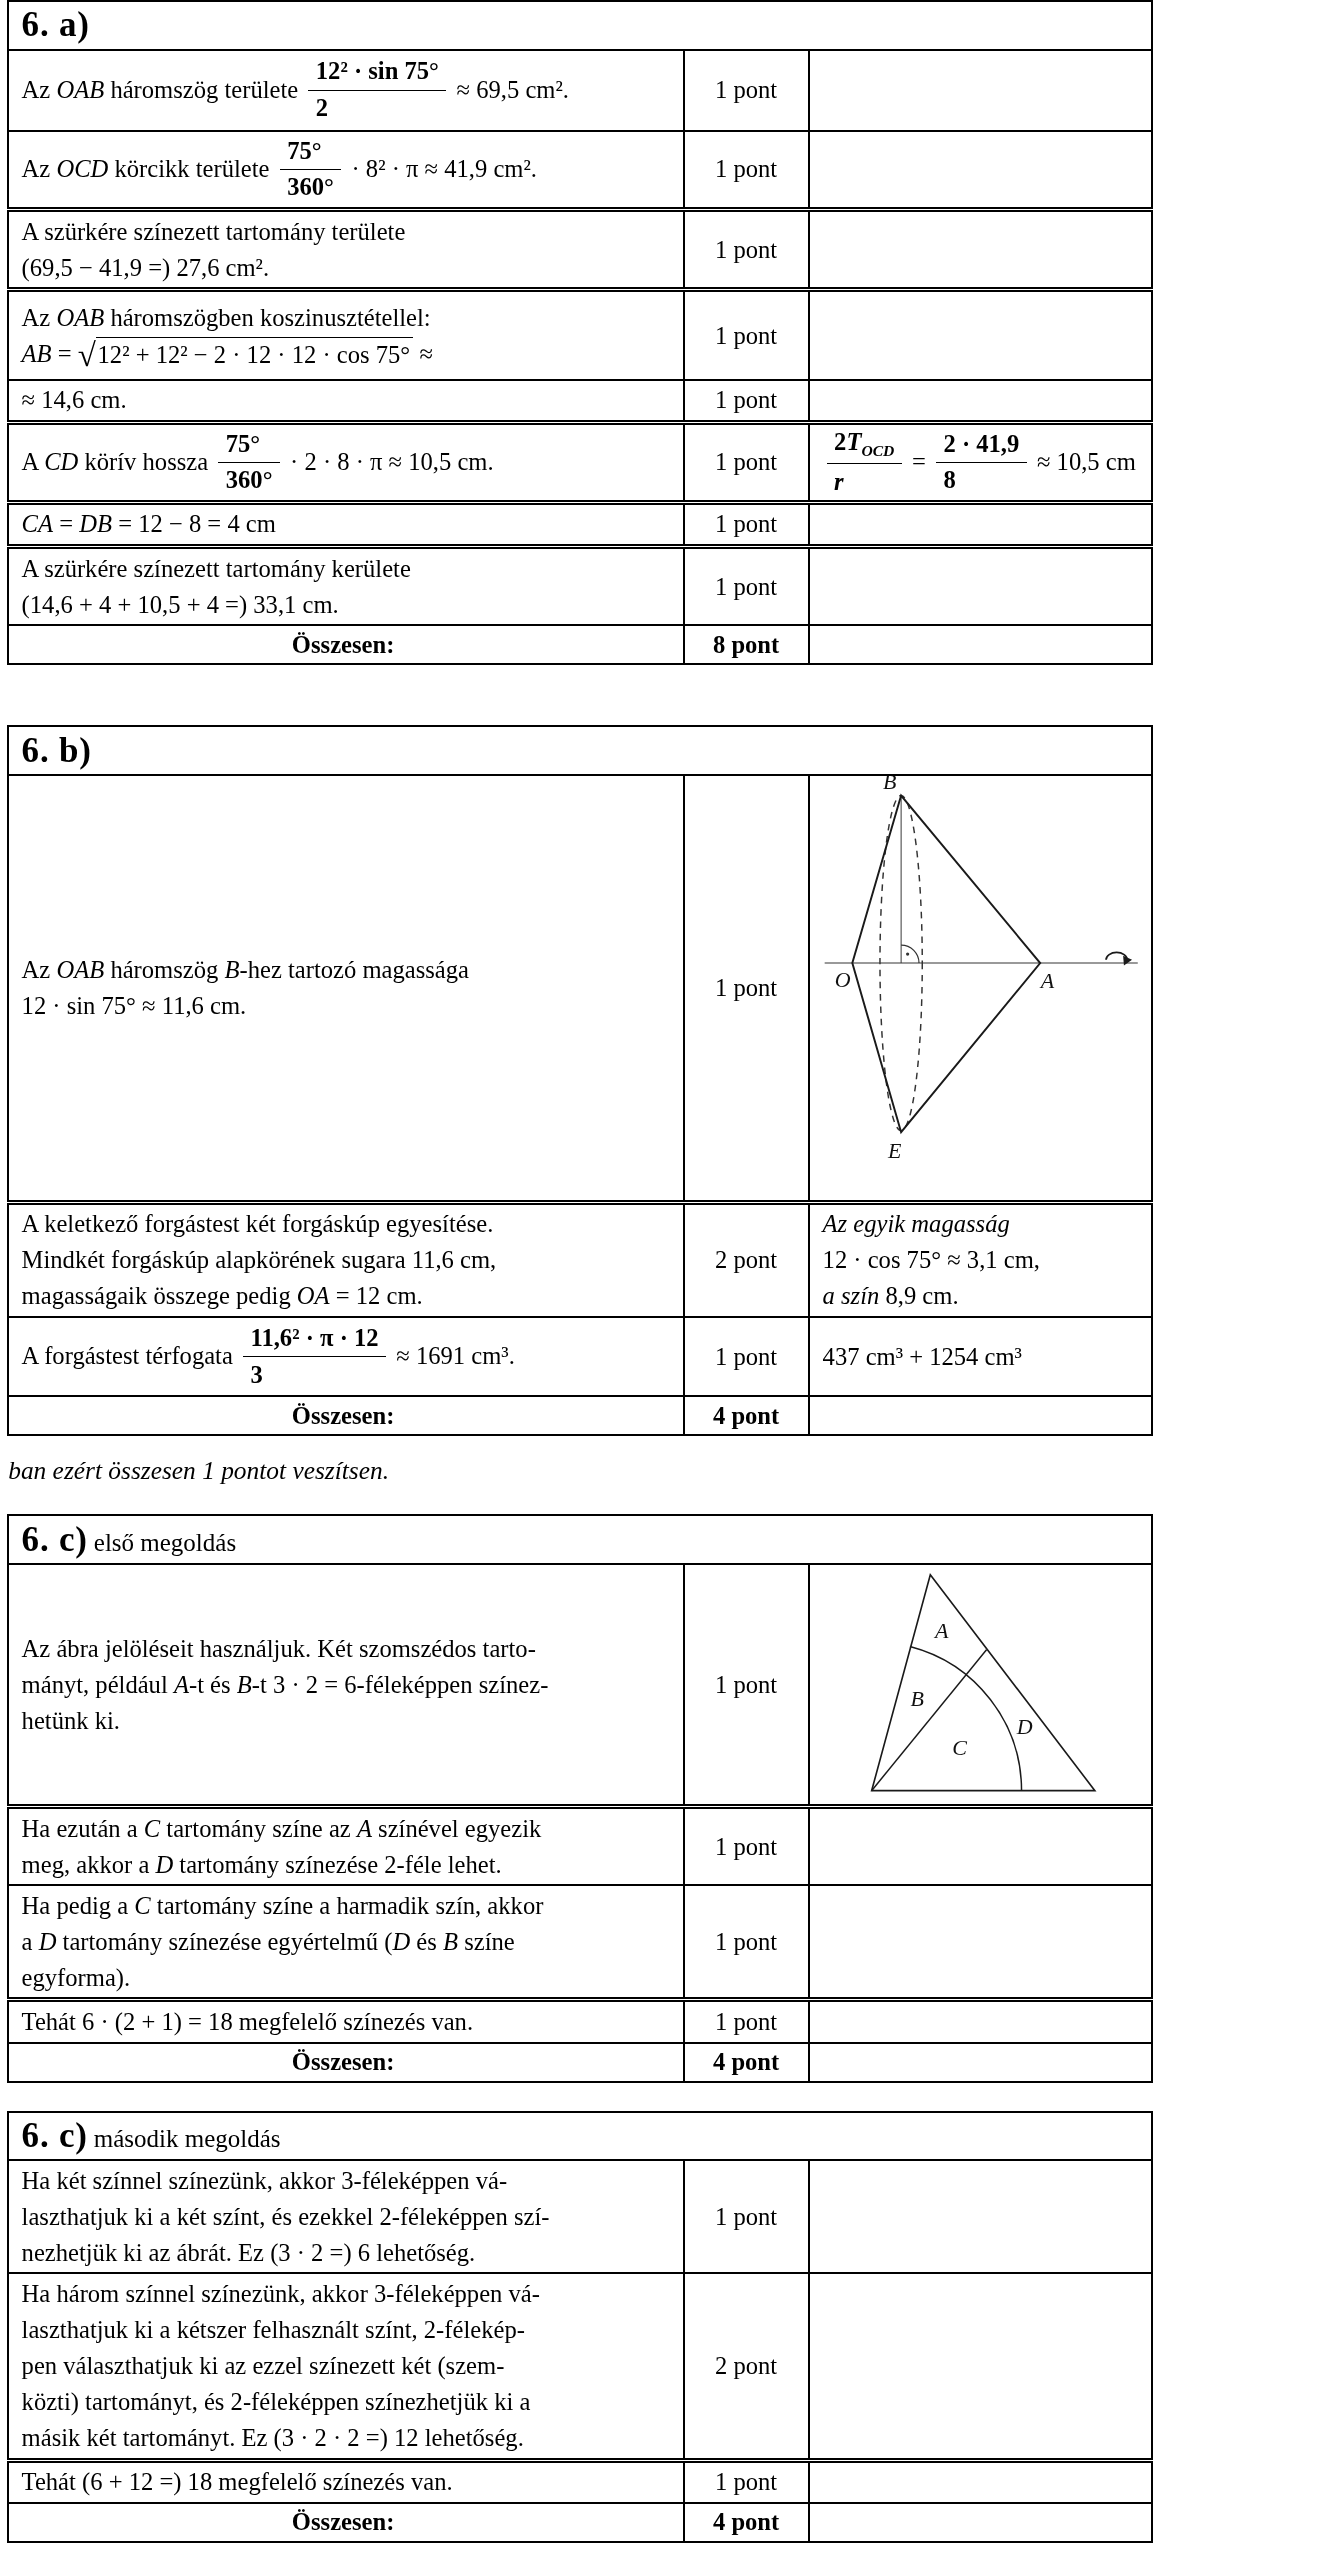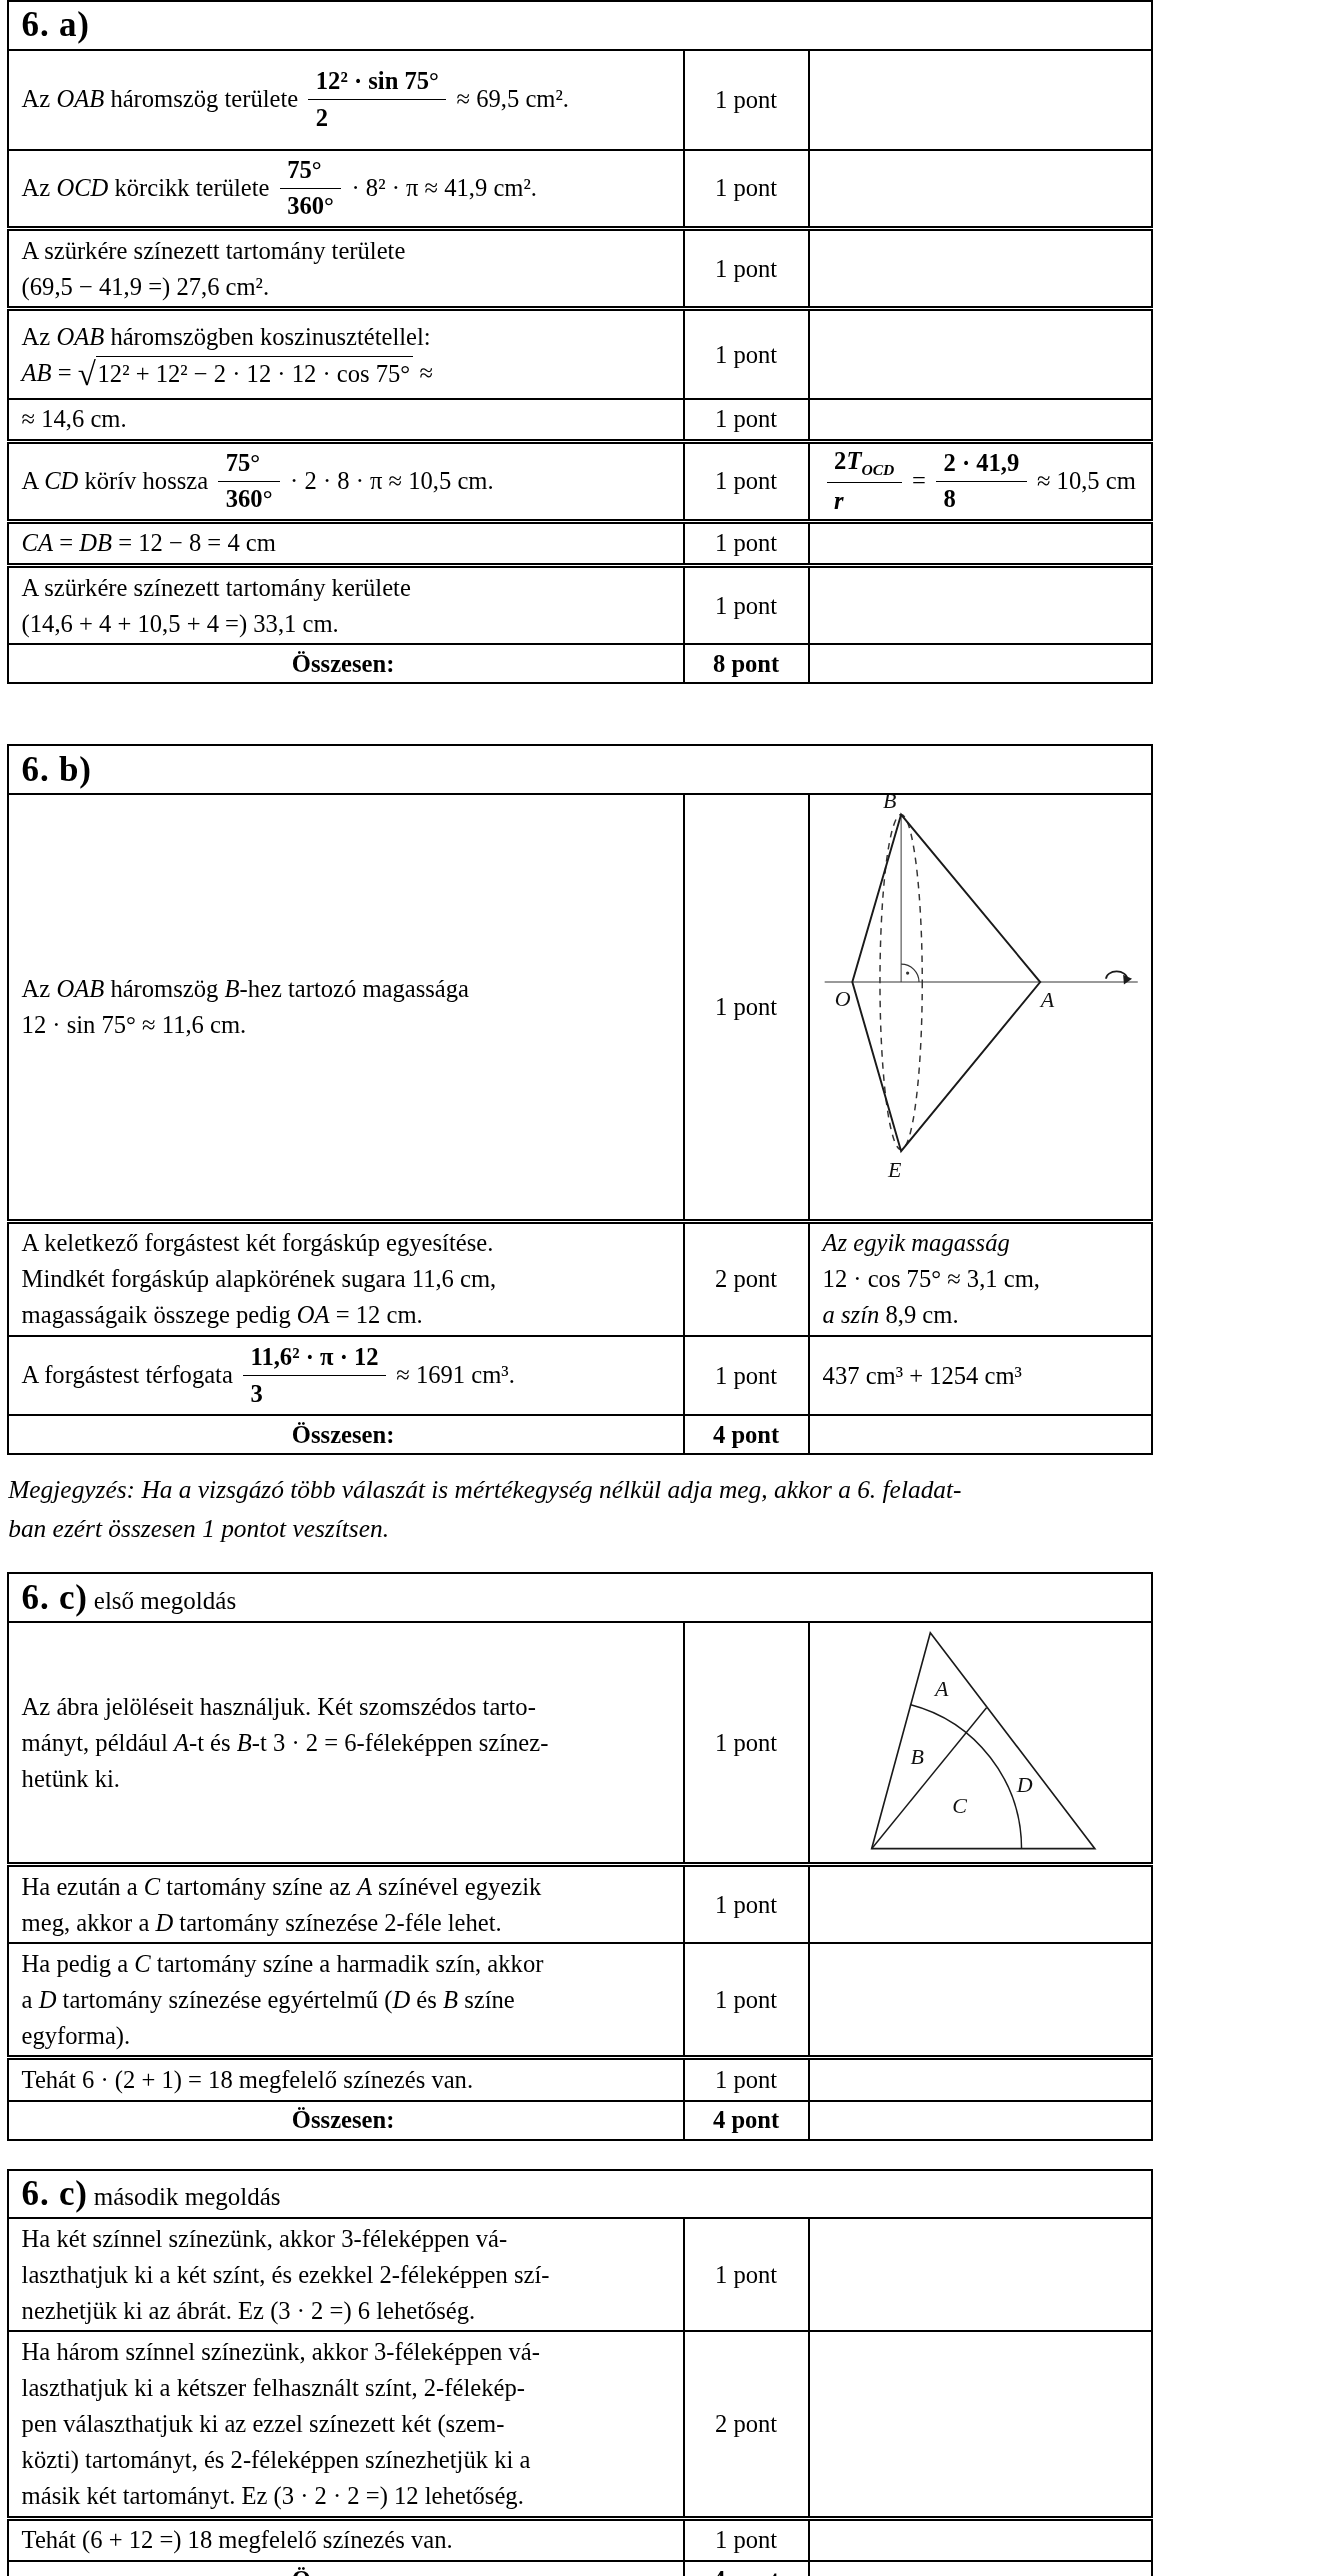--- a/index.html
+++ b/index.html
@@ -53,21 +53,21 @@
   <table class="grade">
     <colgroup>
         <col style="width:676px">
         <col style="width:125px">
         <col style="width:343px">
       </colgroup>
     <tbody>
         <tr class="hdr" style="height:43px">
       <td colspan="3"><span class="big">6. a)</span></td>
     </tr>
-    <tr style="height:100px">
+    <tr style="height:81px">
       <td>
         <span class="fml"><span>Az <i>OAB</i> háromszög területe </span><span class="frac"><span class="fn">12² · sin 75°</span><span class="fd">2</span></span><span> ≈ 69,5 cm².</span></span>
       </td>
       <td class="pt">1 pont</td>
       <td class="nt"></td>
     </tr>
     <tr style="height:79px">
       <td>
         <span class="fml"><span>Az <i>OCD</i> körcikk területe </span><span class="frac"><span class="fn">75°</span><span class="fd">360°</span></span><span> · 8² · π ≈ 41,9 cm².</span></span>
       </td>
@@ -184,21 +184,20 @@
     </tr>
     <tr style="height:39px">
       <td class="tl">Összesen:</td>
       <td class="tp">4 pont</td>
       <td></td>
     </tr>
   </tbody>
     </table>
 
   <p class="note">
-    <span class="nl">Megjegyzés: Ha a vizsgázó több válaszát is mértékegység nélkül adja meg, akkor a 6. feladat-</span>
     <span class="nl">ban ezért összesen 1 pontot veszítsen.</span>
   </p>
 
   <table class="grade gap-c">
     <colgroup>
         <col style="width:676px">
         <col style="width:125px">
         <col style="width:343px">
       </colgroup>
     <tbody>

